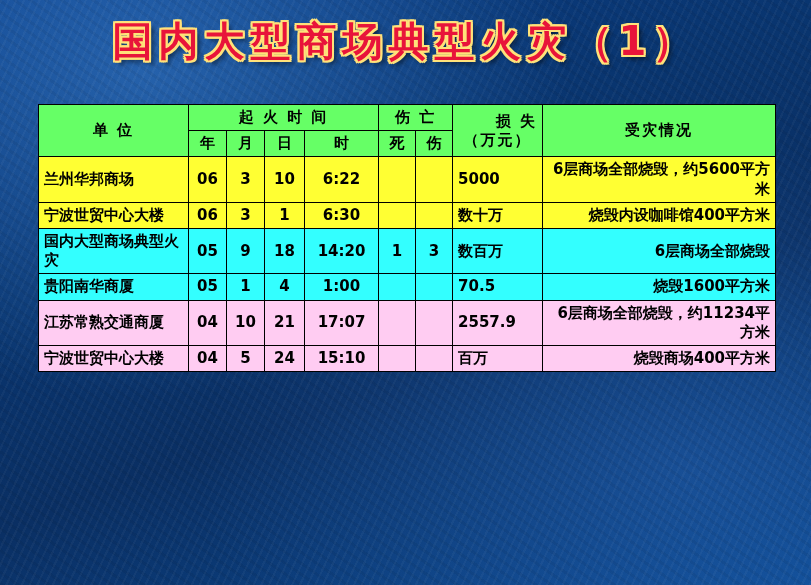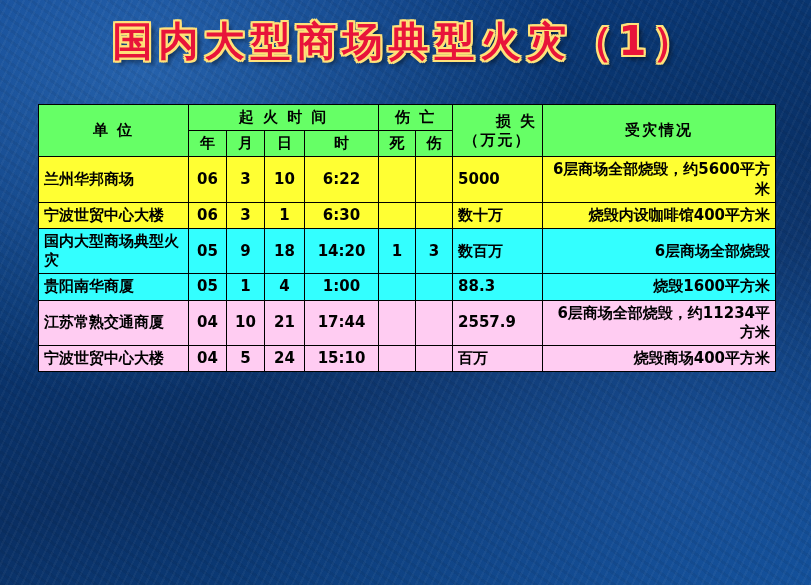--- a/index.html
+++ b/index.html
@@ -192,29 +192,29 @@
           <td class="desc">6层商场全部烧毁</td>
         </tr>
         <tr class="row-cyan">
           <td class="name">贵阳南华商厦</td>
           <td class="c">05</td>
           <td class="c">1</td>
           <td class="c">4</td>
           <td class="c">1:00</td>
           <td class="c empty"></td>
           <td class="c empty"></td>
-          <td class="r">88.3</td>
+          <td class="r">70.5</td>
           <td class="desc">烧毁1600平方米</td>
         </tr>
         <tr class="row-pink">
           <td class="name">江苏常熟交通商厦</td>
           <td class="c">04</td>
           <td class="c">10</td>
           <td class="c">21</td>
-          <td class="c">17:44</td>
+          <td class="c">17:07</td>
           <td class="c empty"></td>
           <td class="c empty"></td>
           <td class="r">2557.9</td>
           <td class="desc">6层商场全部烧毁，约11234平方米</td>
         </tr>
         <tr class="row-pink">
           <td class="name">宁波世贸中心大楼</td>
           <td class="c">04</td>
           <td class="c">5</td>
           <td class="c">24</td>

